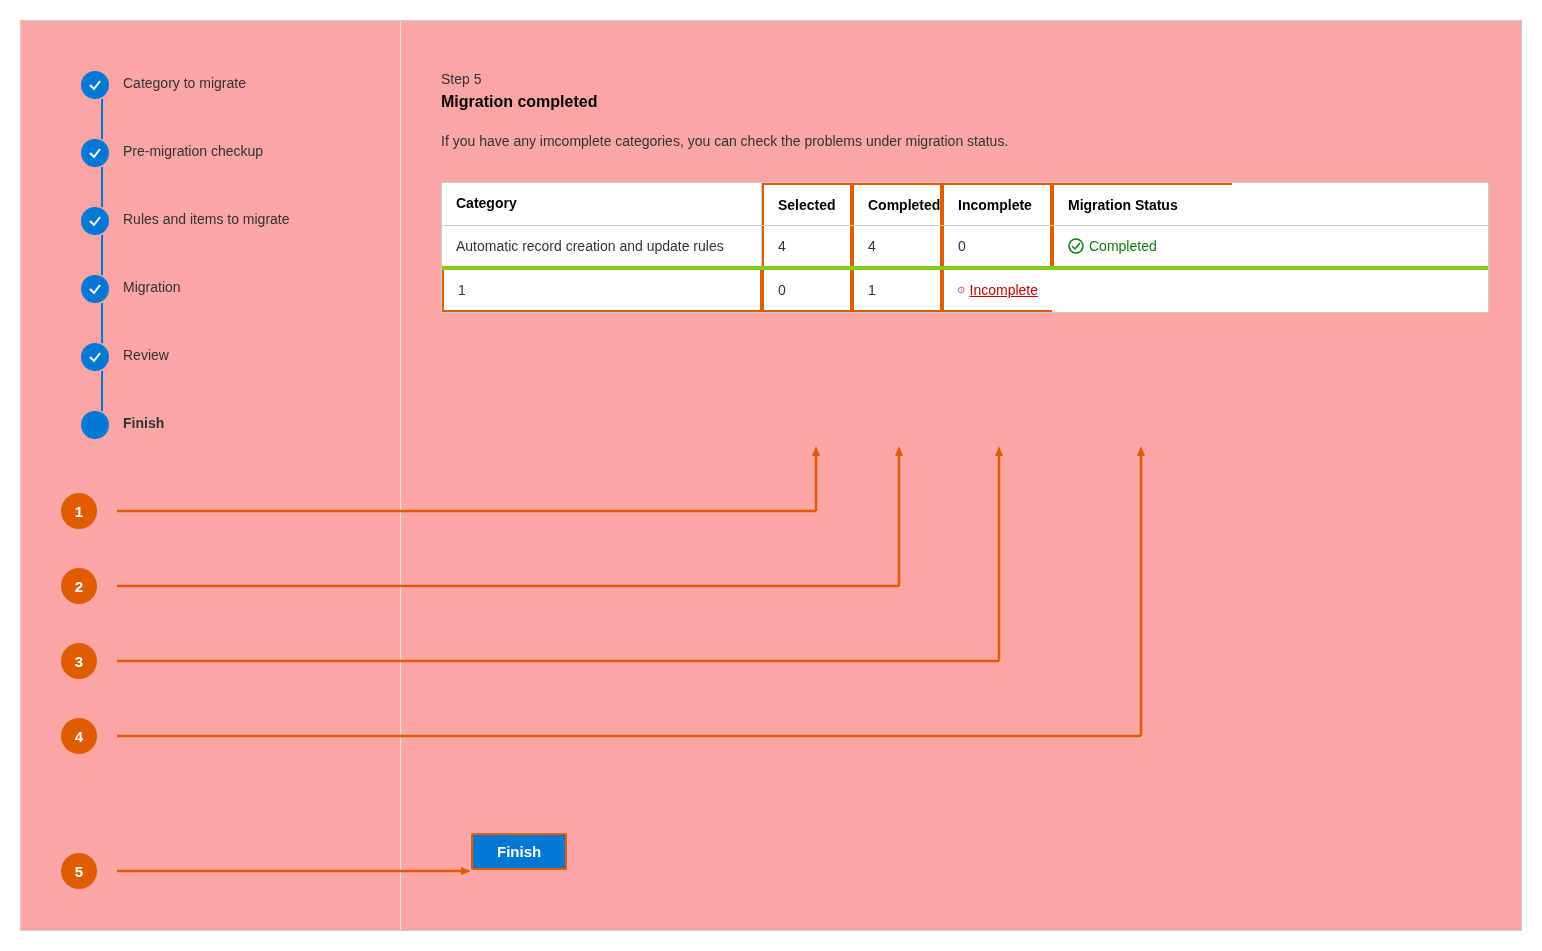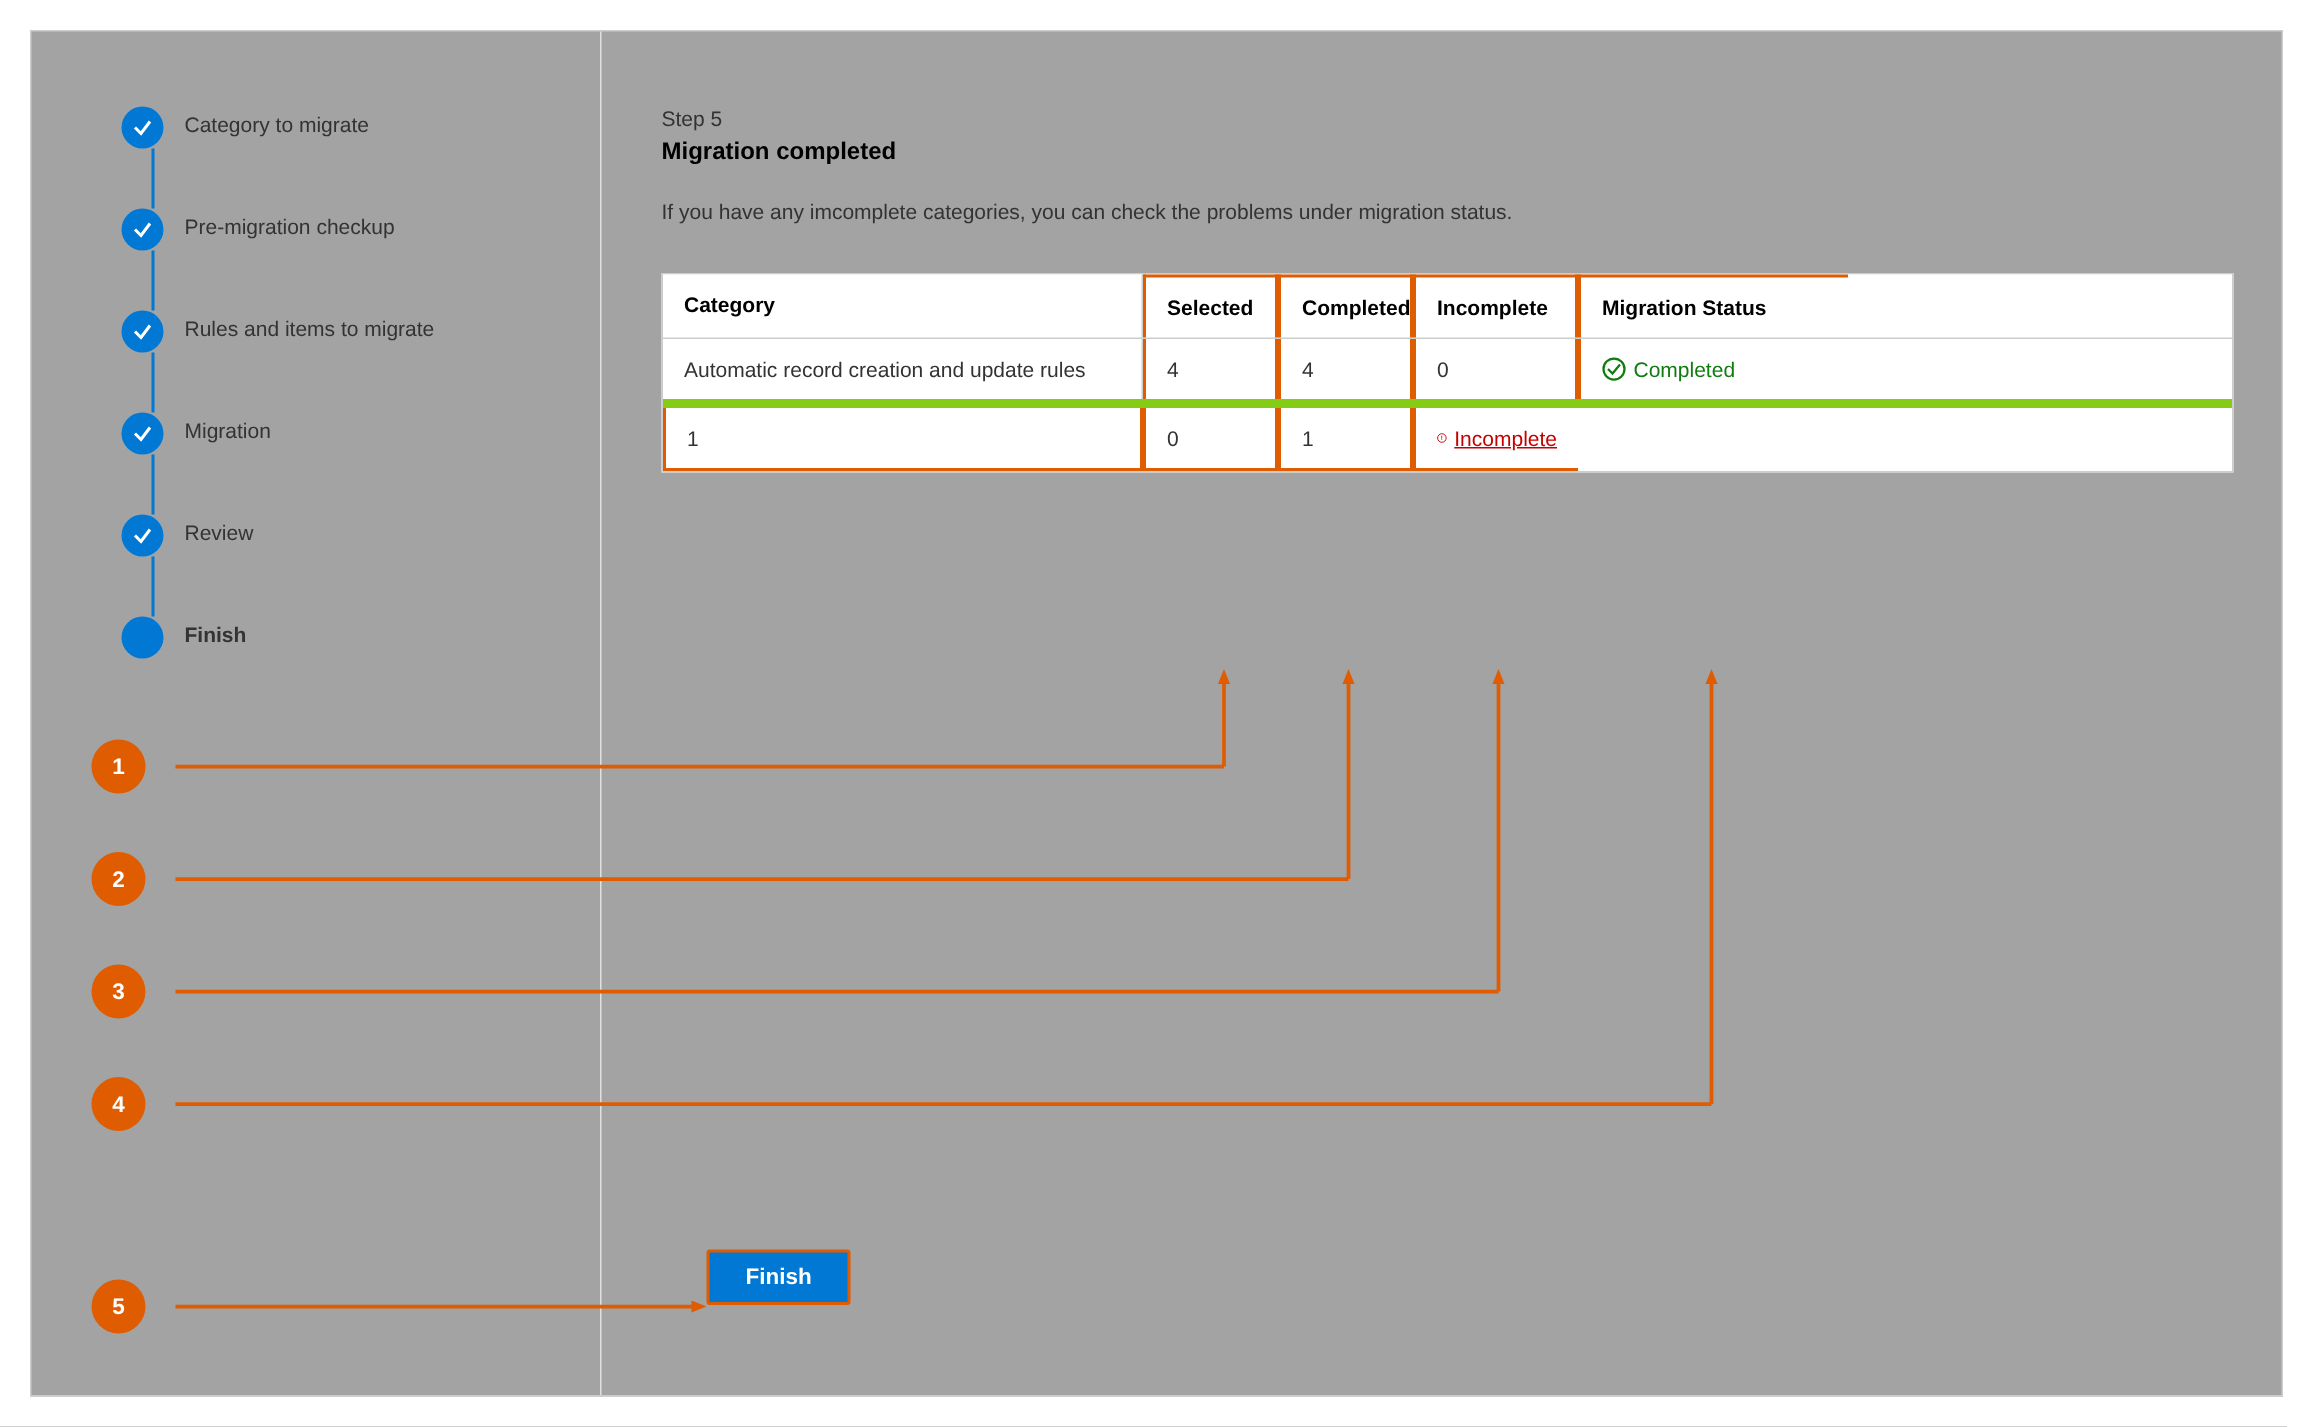--- a/index.html
+++ b/index.html
@@ -13,21 +13,21 @@
       position: relative;
     }
 
     .outer-border {
       position: absolute;
       top: 20px;
       left: 20px;
       right: 20px;
       bottom: 20px;
       border: 1px solid #ccc;
-      background: #a3a3a3;
+      background: #fca5a5;
     }
 
     
     .sidebar {
       position: absolute;
       left: 0;
       top: 0;
       width: 380px;
       height: 100%;
       padding: 50px 30px 30px 60px;
@@ -144,21 +144,21 @@
       border-bottom: none;
     }
     .col-status-header {
       border: 2px solid #e05c00;
       border-bottom: none;
     }
 
     .table-row {
       display: grid;
       grid-template-columns: 320px 90px 90px 110px 180px;
-      border-bottom: 6px solid #84cc16;
+      border-bottom: 4px solid #84cc16;
     }
 
     .table-row:last-child {
       border-bottom: none;
     }
 
     .table-cell {
       padding: 12px 14px;
       font-size: 14px;
       color: #333;

